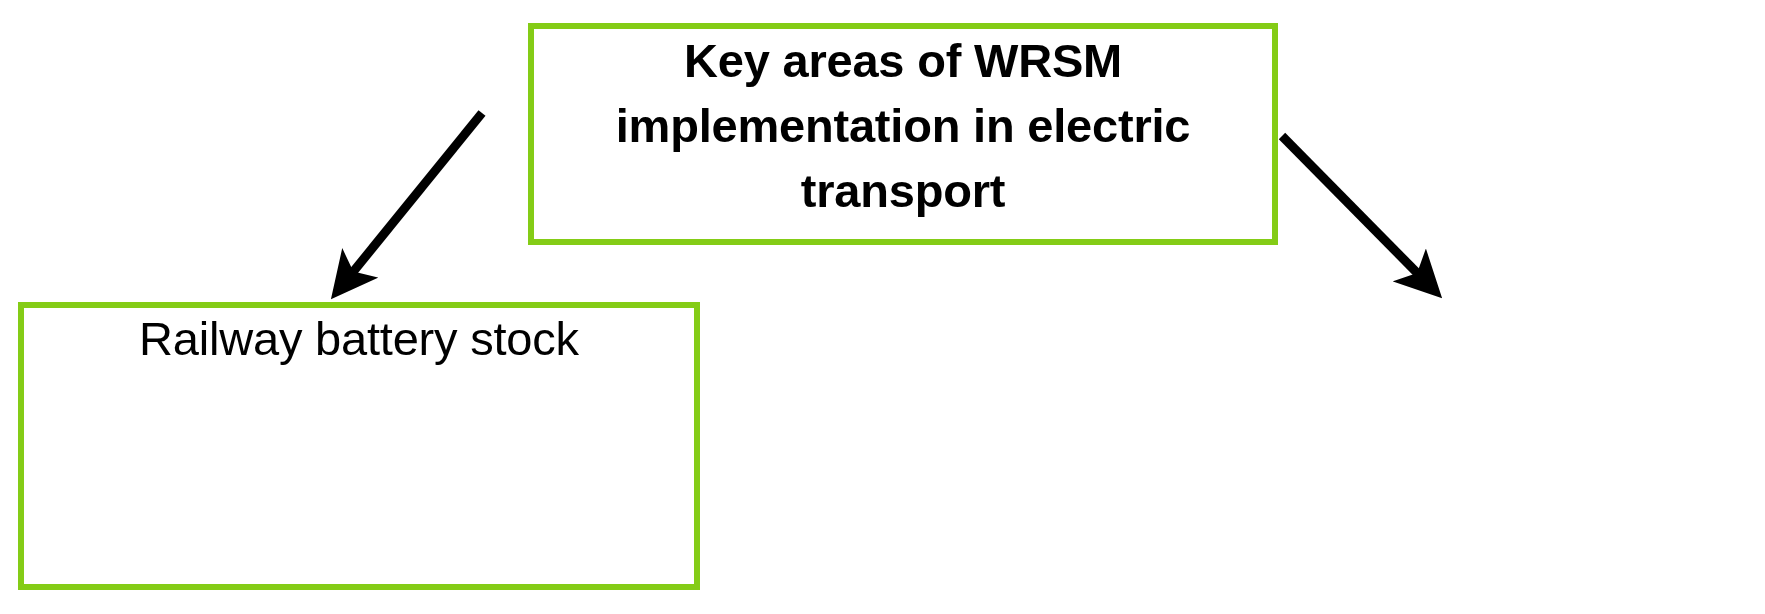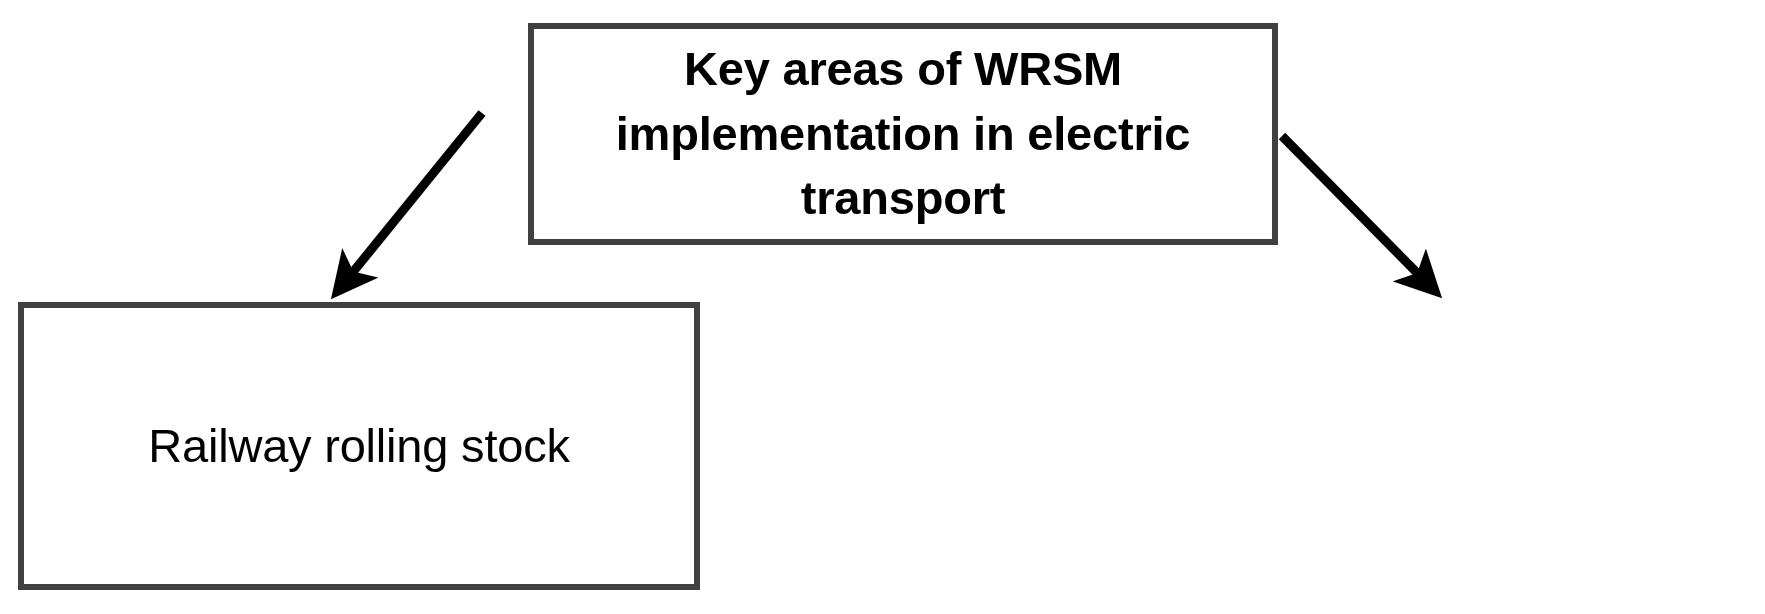--- a/index.html
+++ b/index.html
@@ -23,24 +23,24 @@
     position: absolute;
     left: 0;
     top: 0;
     width: 1765px;
     height: 614px;
     pointer-events: none;
   }
   .node-box {
     position: absolute;
     box-sizing: border-box;
-    border: 6px solid #404040;
+    border: 6px solid #84cc16;
     background: #ffffff;
     display: flex;
-    align-items: center;
+    align-items: flex-start;
     justify-content: center;
     text-align: center;
   }
   .node-label {
     display: block;
     width: 100%;
     line-height: 1.30;
     letter-spacing: -0.2px;
     white-space: pre-line;
   }
@@ -100,17 +100,17 @@
     <line x1="482" y1="113" x2="340" y2="288" stroke="#000000" stroke-width="9" stroke-linecap="butt" marker-end="url(#arrow-head-left)"></line>
 
     <line x1="1282" y1="136" x2="1432" y2="288" stroke="#000000" stroke-width="9" stroke-linecap="butt" marker-end="url(#arrow-head-right)"></line>
   </svg>
 
   <div class="node-box" id="node-root">
     <span class="node-label">Key areas of WRSM implementation in electric transport</span>
   </div>
 
   <div class="node-box" id="node-railway">
-    <span class="node-label">Railway rolling stock</span>
+    <span class="node-label">Railway battery stock</span>
   </div>
 
 
 </div>
 
 </body></html>

